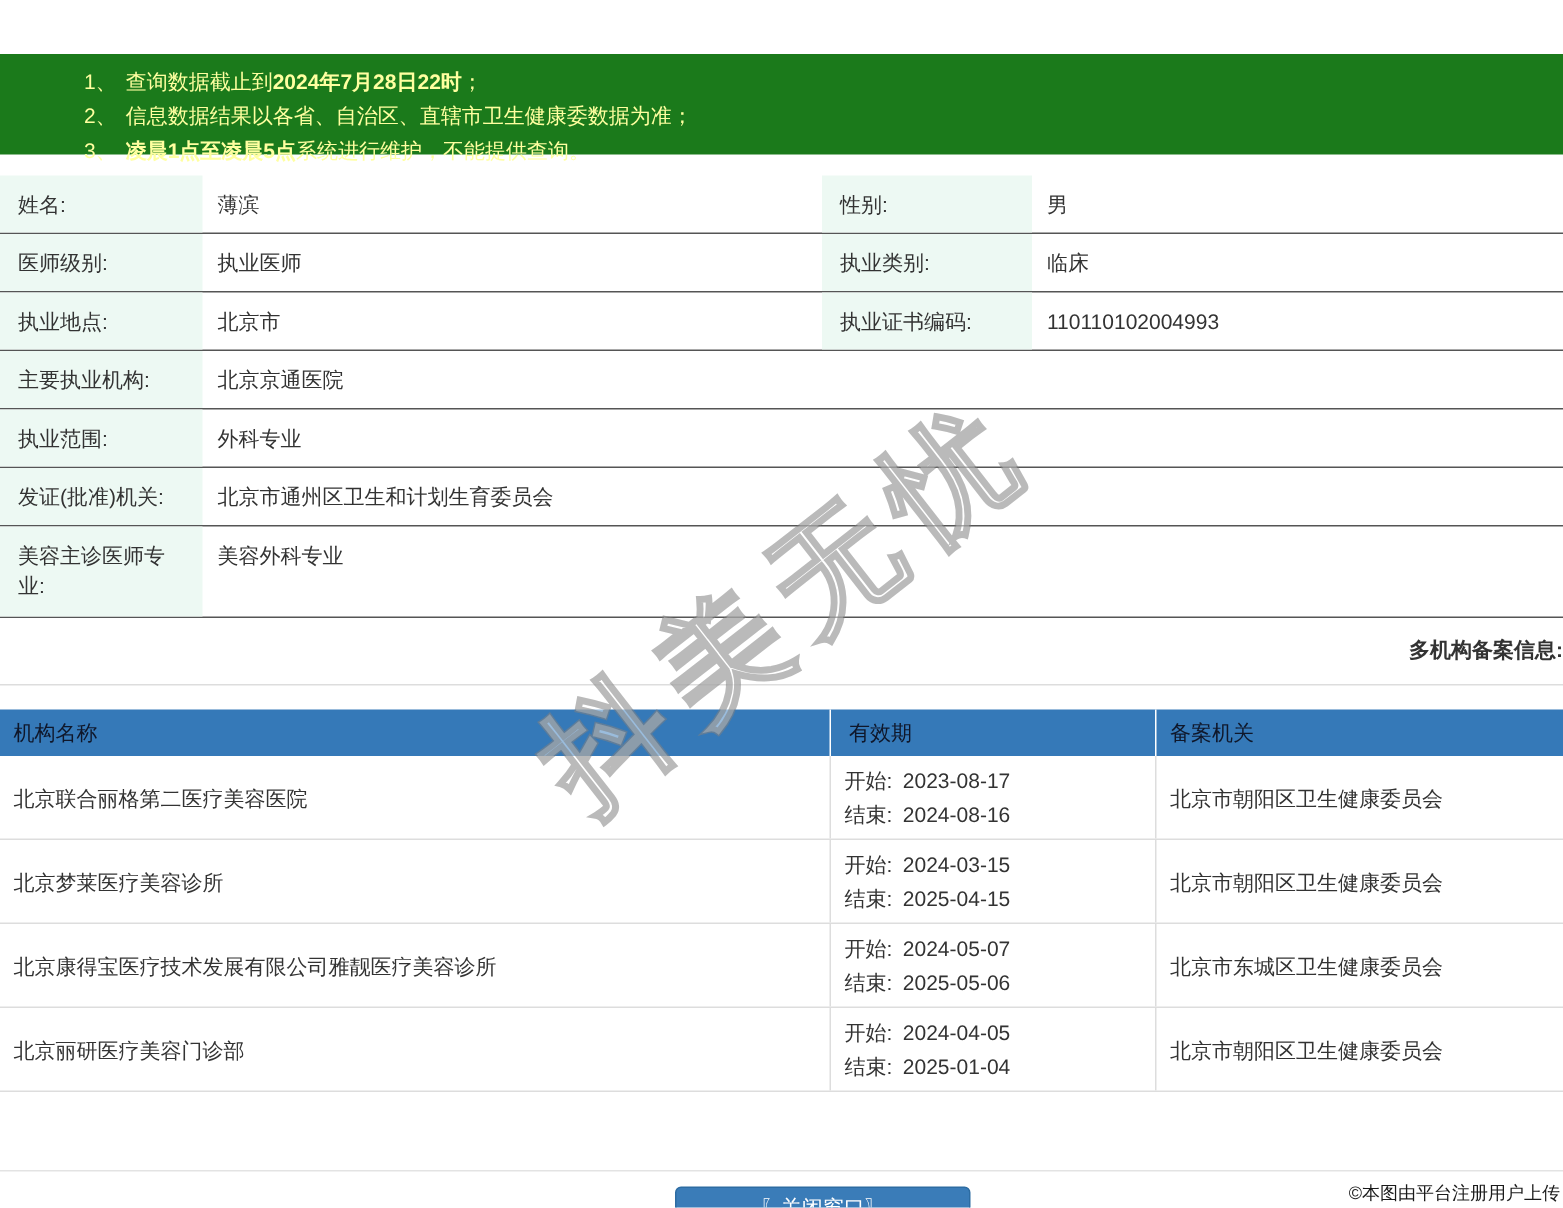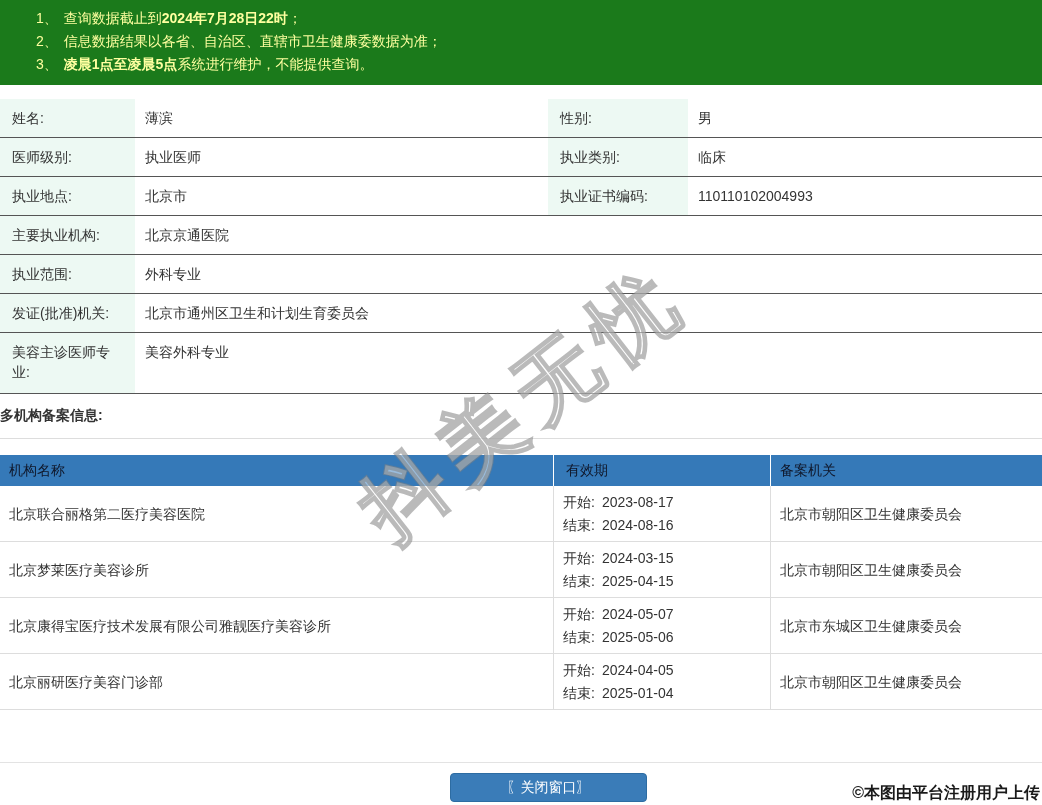--- a/index.html
+++ b/index.html
@@ -10,22 +10,23 @@
     color: #333;
     background: #fff;
     position: relative;
     overflow: hidden;
   }
 
   
   .notice {
     background: #1b7a1b;
     color: #ffffa0;
-    padding: 7px 20px 11px 36px;
-    height: 85px;
+    padding: 7px 20px 11px 56px;
+    height: 67px;
+    margin-top: 36px;
   }
   .notice-line { line-height: 23px; }
   .notice-line .num { margin-right: 6px; }
   .notice-line b { font-weight: bold; }
 
   
   .profile { margin-top: 14px; }
   .p-row {
     display: grid;
     border-bottom: 1px solid #555;
@@ -39,21 +40,21 @@
     padding: 9px 10px 8px 12px;
     line-height: 20px;
   }
   .p-value {
     padding: 9px 10px 8px 10px;
     line-height: 20px;
   }
 
   
   .section-title {
-    text-align: left;
+    text-align: right;
     font-weight: bold;
     margin-top: 11px;
     margin-bottom: 13px;
     line-height: 20px;
   }
   .hr-light { border-top: 1px solid #ddd; height: 0; }
 
   
   .filing { margin-top: 16px; }
   .f-head {
@@ -106,22 +107,22 @@
     font-size: 14px;
     font-family: "Liberation Sans", "DejaVu Sans", sans-serif;
     cursor: pointer;
     text-align: center;
     line-height: 27px;
   }
   .copyright {
     position: absolute;
     right: 2px;
     bottom: 1px;
-    font-size: 16px;
-    font-weight: bold;
+    font-size: 12px;
+    font-weight: normal;
     color: #1a1a1a;
     text-shadow: -1px -1px 0 #fff, 1px -1px 0 #fff, -1px 1px 0 #fff,
                   1px 1px 0 #fff, 0 1px 0 #fff, 0 -1px 0 #fff,
                   1px 0 0 #fff, -1px 0 0 #fff;
   }
 
   
   .watermark {
     position: absolute;
     left: 333px;

